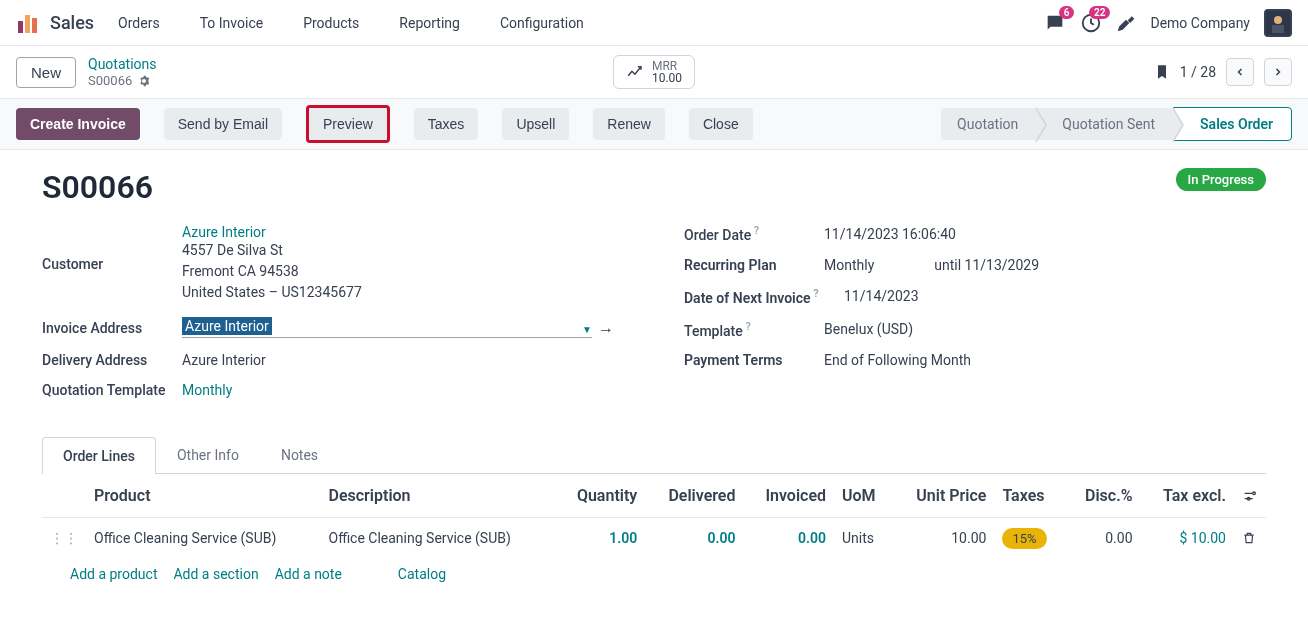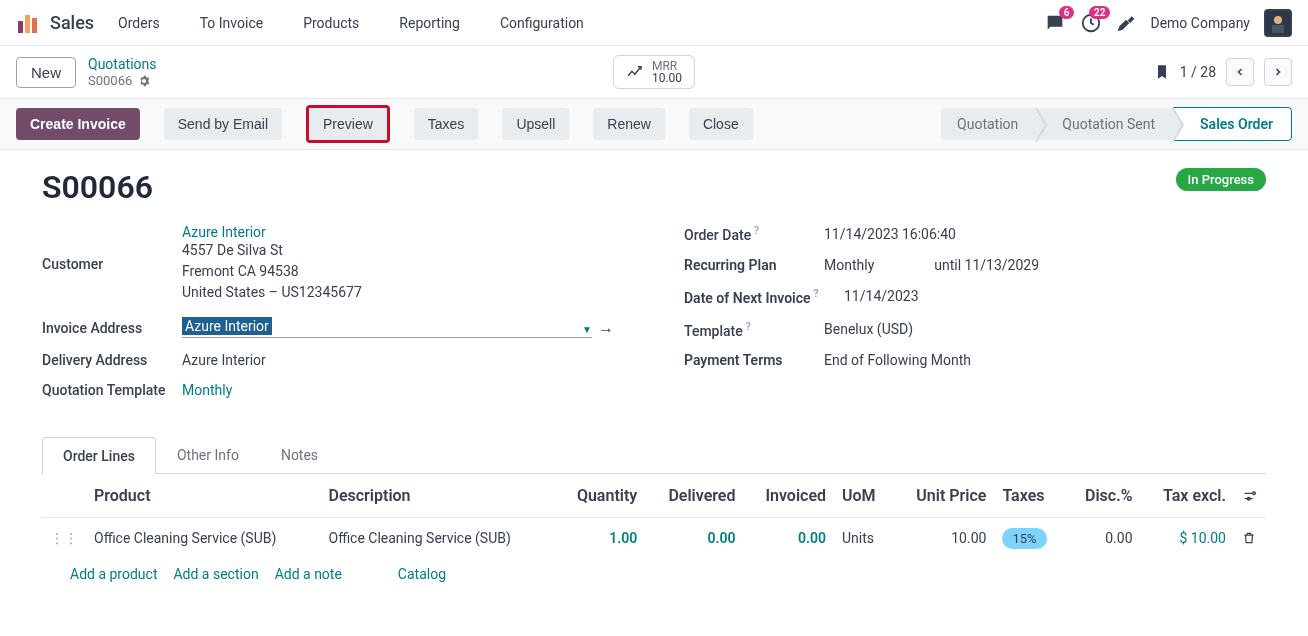--- a/index.html
+++ b/index.html
@@ -68,21 +68,21 @@
     .tab { padding: 10px 20px; border: 1px solid transparent; border-bottom: none; cursor: pointer; color: #6b7280; font-size: 14px; }
     .tab.active { border-color: #d1d5db; background: #fff; color: #374151; font-weight: 500; border-top-left-radius: 4px; border-top-right-radius: 4px; position: relative; top: 1px; }
     
     
     .order-table { width: 100%; border-collapse: collapse; margin-top: 0; }
     .order-table th { text-align: left; padding: 12px 8px; font-weight: 600; color: #374151; font-size: 16px; border-bottom: 1px solid #e5e7eb; }
     .order-table th.right, .order-table td.right { text-align: right; }
     .order-table td { padding: 12px 8px; font-size: 14px; }
     .drag-handle { color: #9ca3af; cursor: grab; }
     .qty-teal { color: #017e84; font-weight: 600; }
-    .tax-pill { background: #7dd3fc; border-radius: 12px; padding: 3px 10px; font-size: 13px; }
+    .tax-pill { background: #eab308; border-radius: 12px; padding: 3px 10px; font-size: 13px; }
     .price-teal { color: #017e84; }
     .row-actions { margin-top: 8px; display: flex; gap: 16px; padding-left: 28px; padding-bottom: 12px; }
     .row-action-link { color: #017e84; cursor: pointer; }
     
     svg { display: block; }
   </style>
 </head>
 <body>
 
 <div class="topnav">

